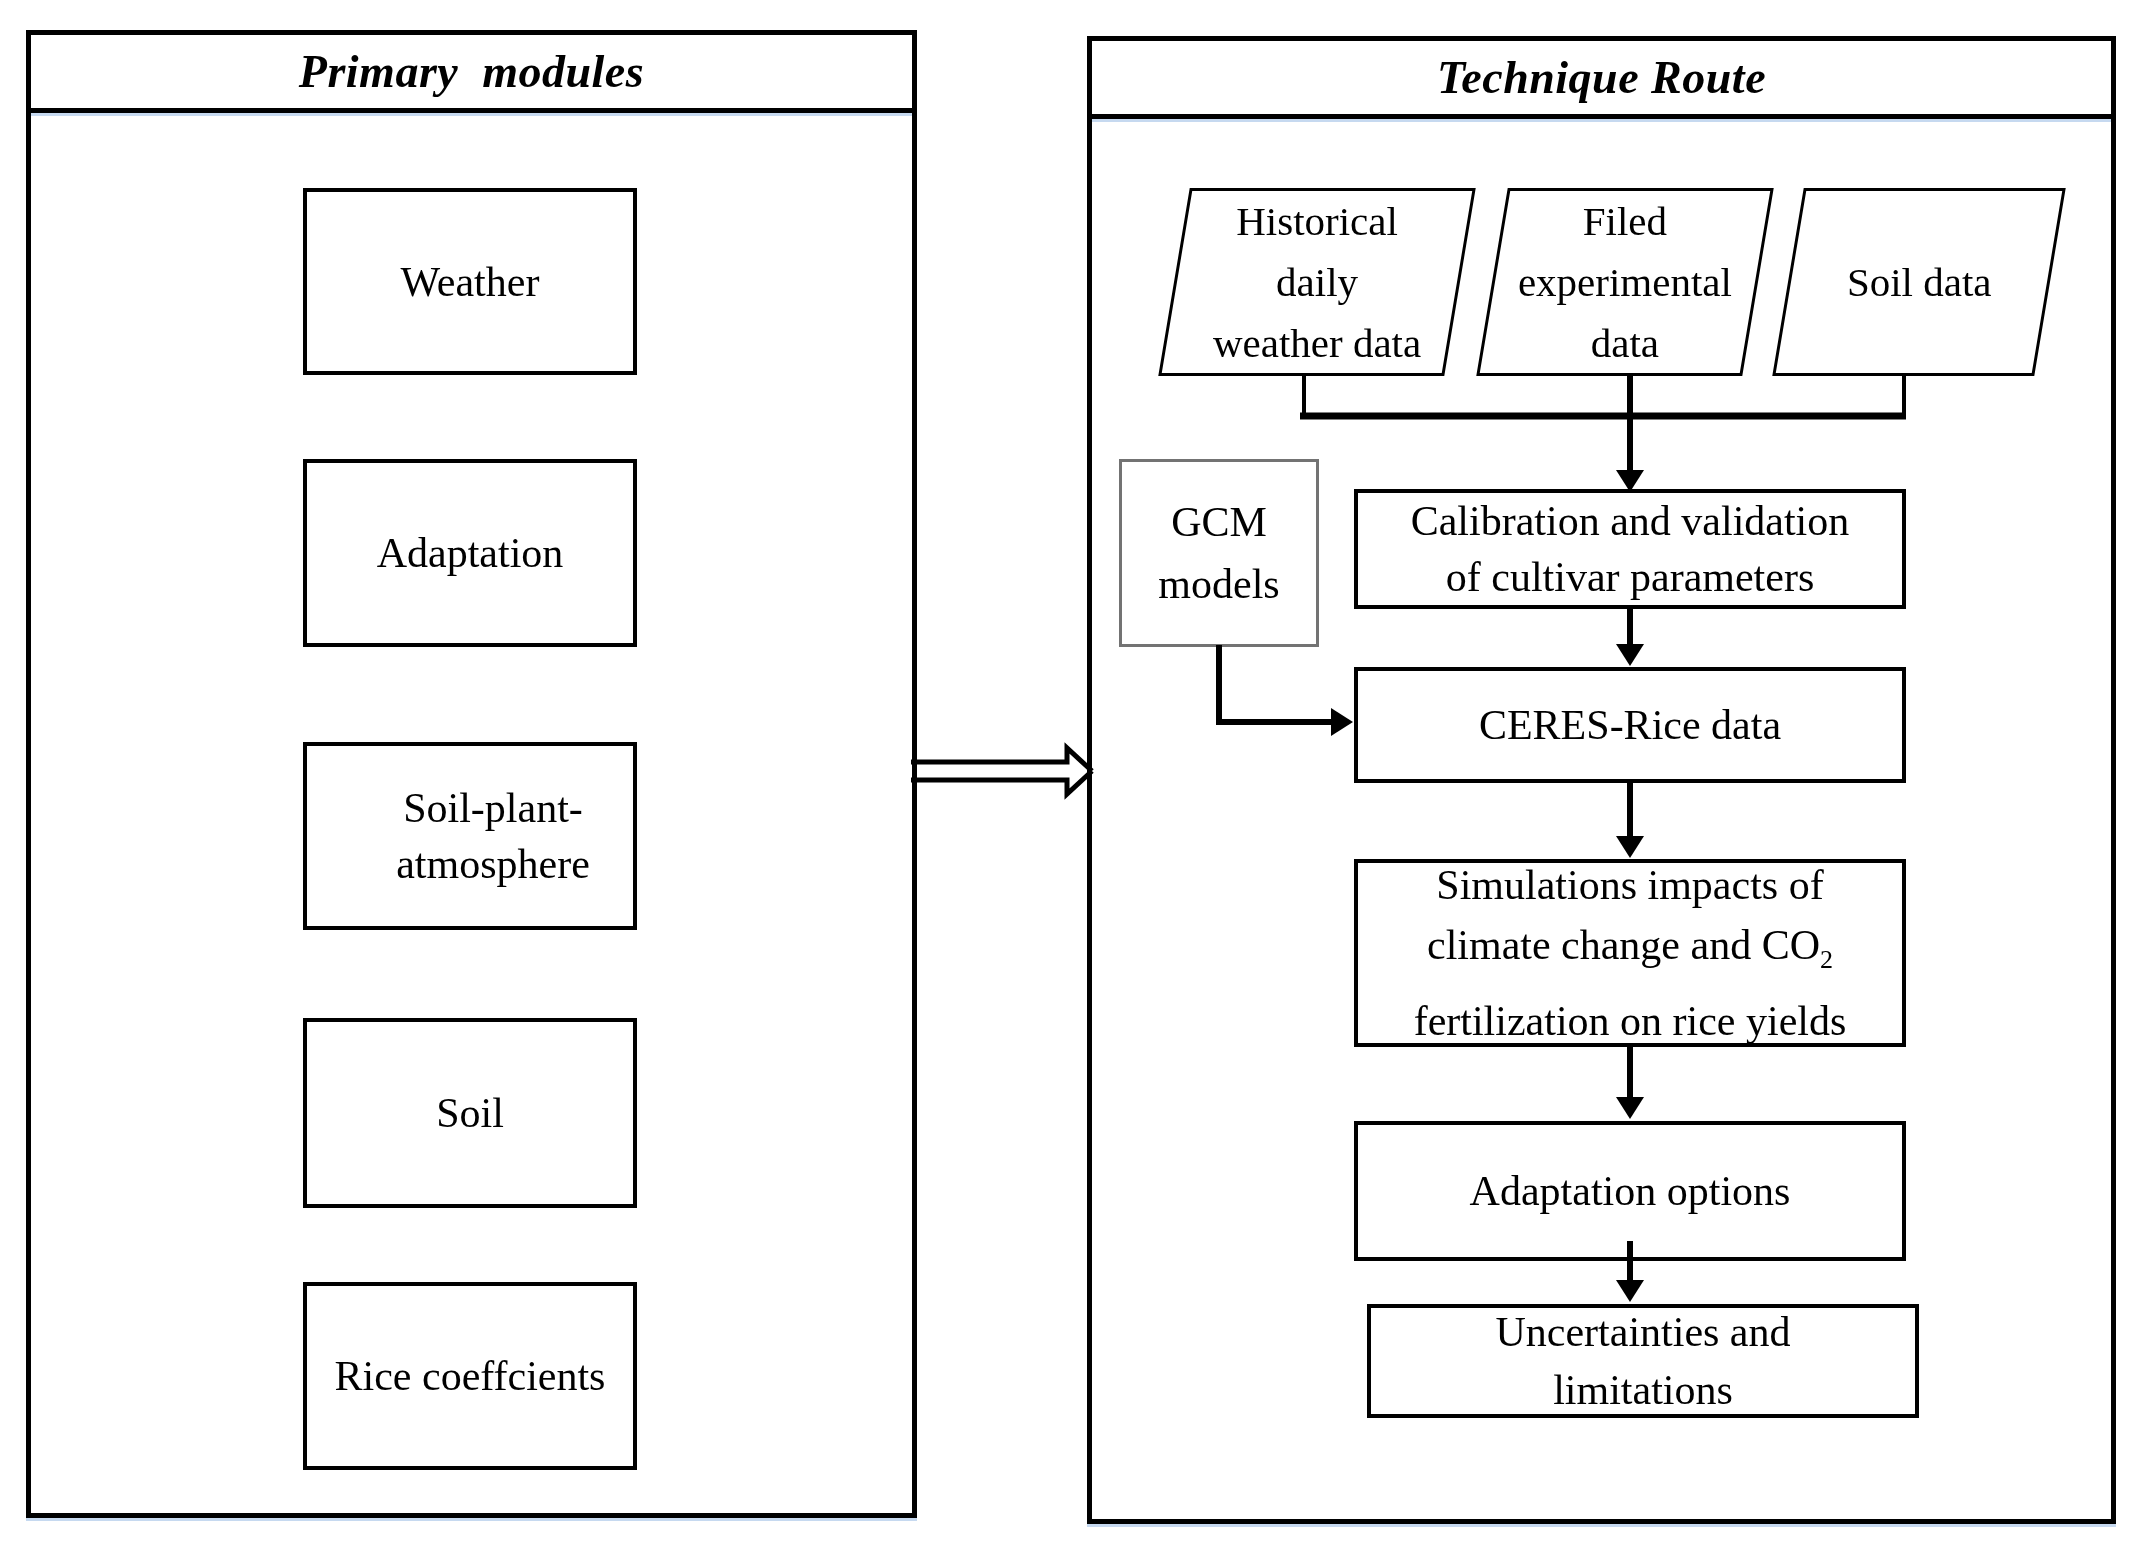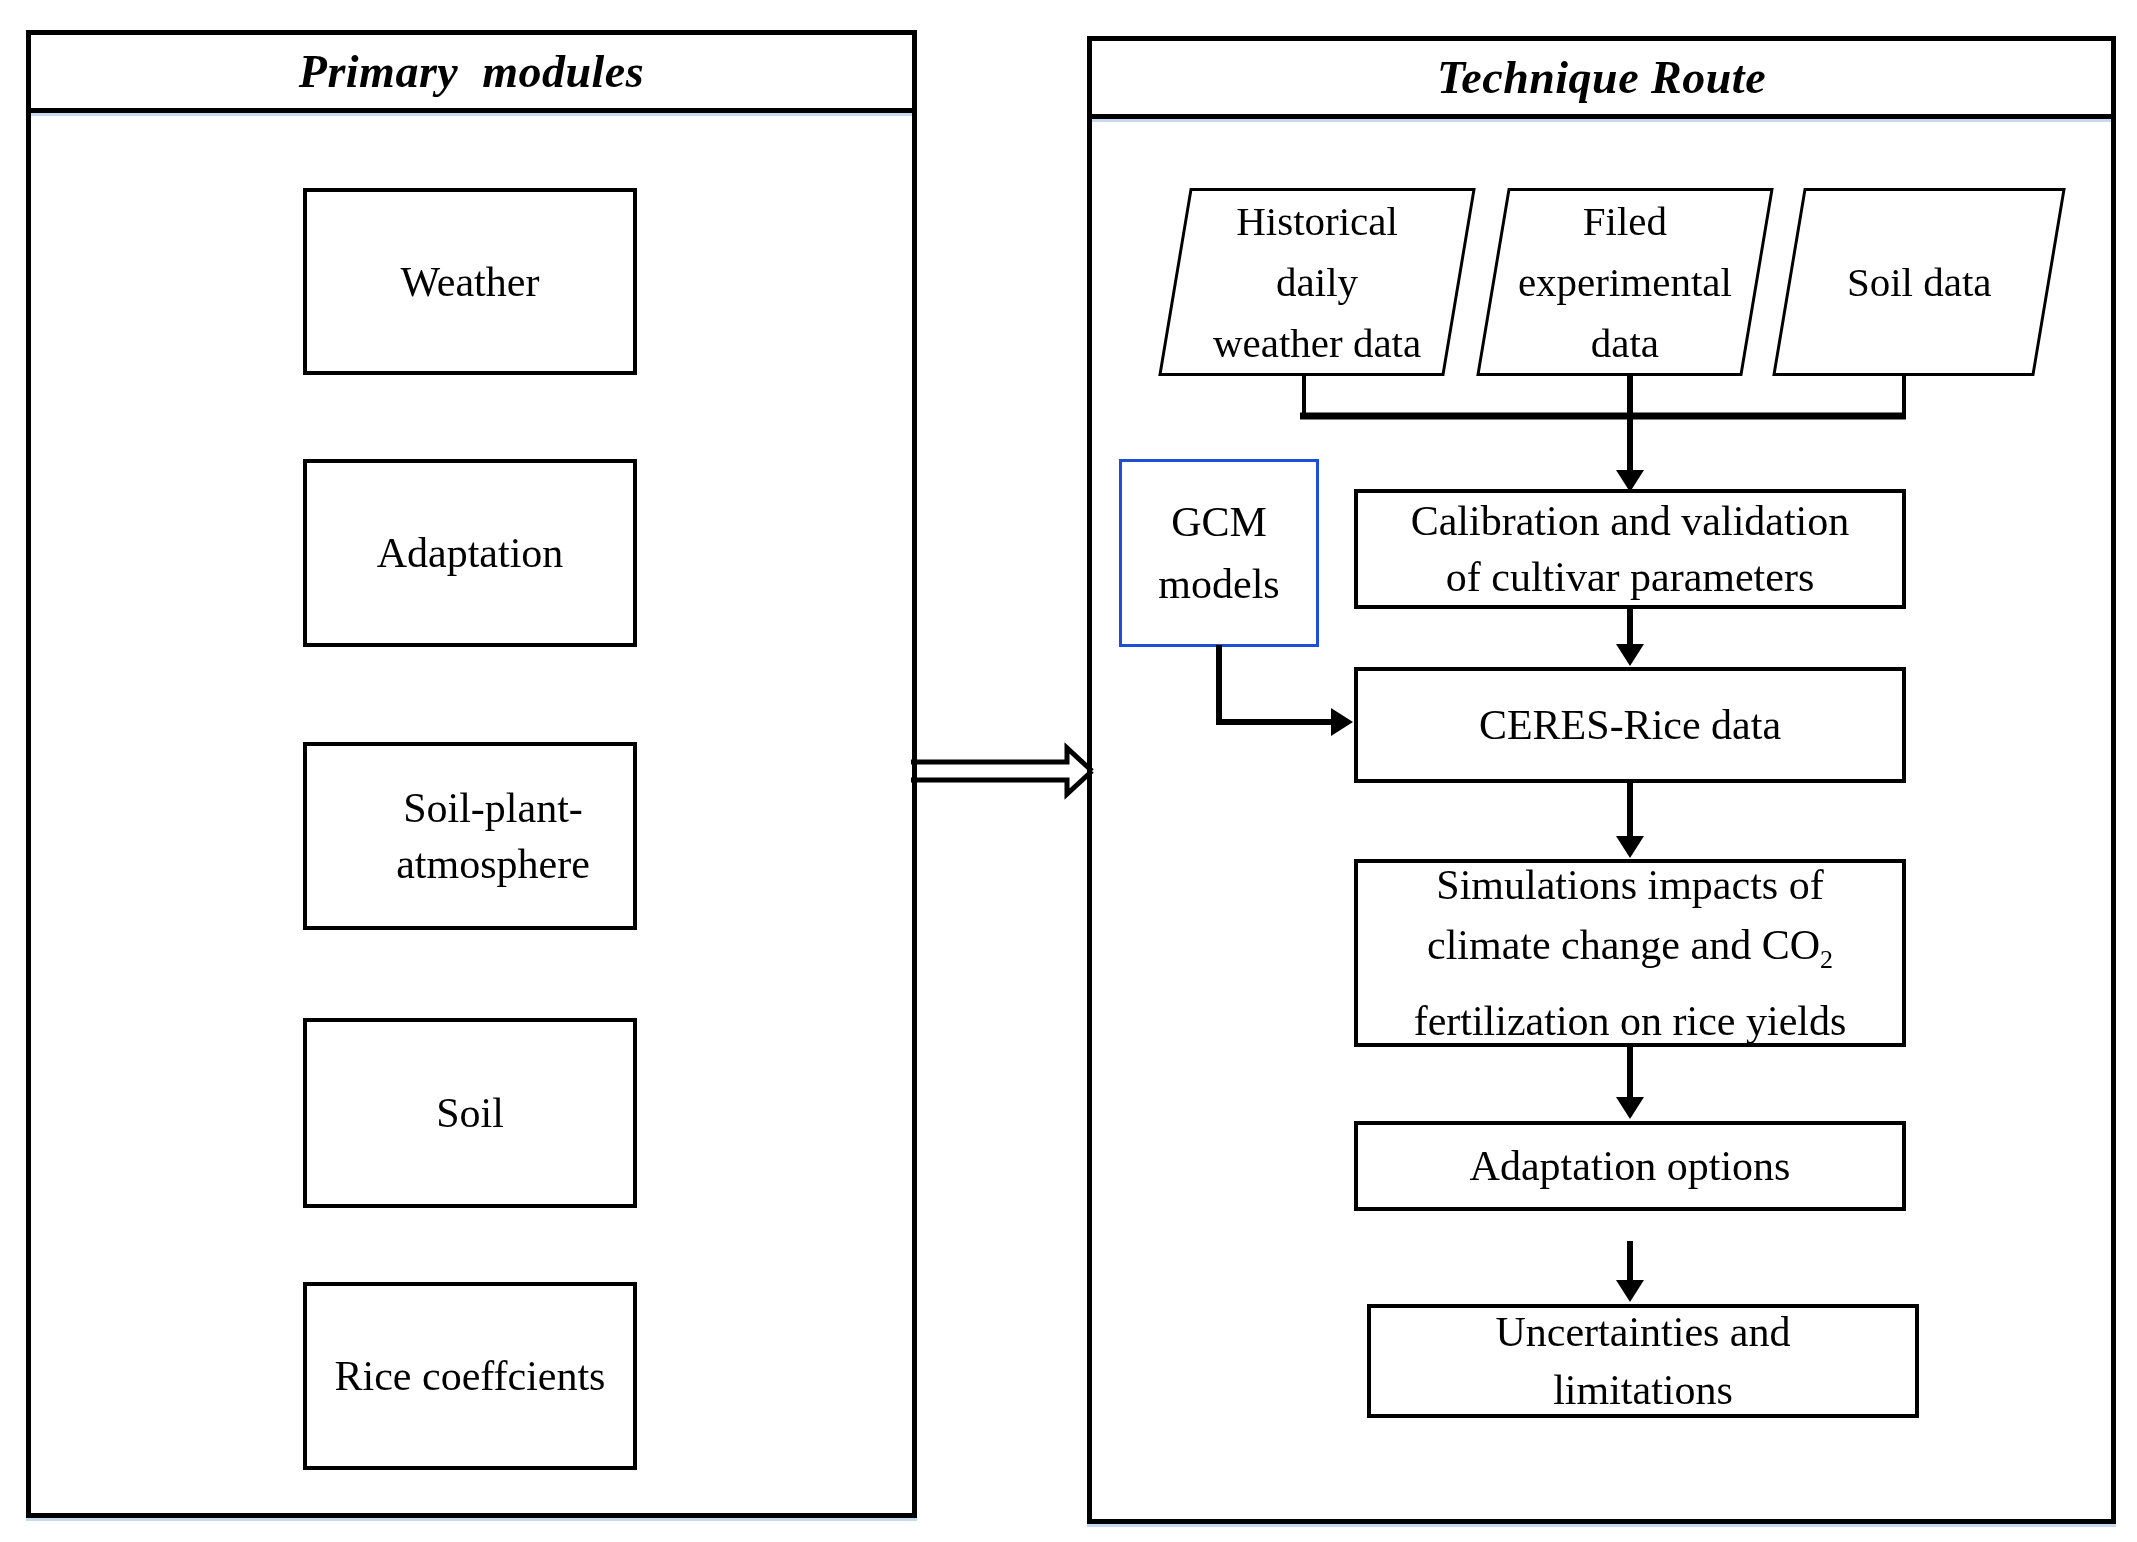--- a/index.html
+++ b/index.html
@@ -49,28 +49,28 @@
   .pgram{
     top:188px;height:188px;border:3px solid #000;
     transform:skewX(-9.5deg);
     font-size:41px;line-height:61px;
   }
   .pgram .lbl{transform:skewX(9.5deg);}
   .pgram-1{left:1174px;width:286px;}
   .pgram-2{left:1492px;width:266px;}
   .pgram-3{left:1788px;width:262px;}
   
-  .gcm{left:1119px;top:459px;width:200px;height:188px;border:3px solid #1d4ed8;
+  .gcm{left:1119px;top:459px;width:200px;height:188px;border:3px solid #737373;
        font-size:42px;line-height:62px;}
   
   .pbox{left:1354px;width:552px;border:4px solid #000;font-size:42px;line-height:56px;}
   .pbox-calibration{top:489px;height:120px;}
   .pbox-ceres{top:667px;height:116px;}
   .pbox-simulations{top:859px;height:188px;line-height:60px;}
-  .pbox-adaptation{top:1121px;height:90px;}
+  .pbox-adaptation{top:1121px;height:140px;}
   .pbox-uncertainties{top:1304px;height:114px;line-height:58px;margin-left:13px;}
   .pbox-simulations sub{font-size:0.62em;}
   
   .wires{position:absolute;left:0;top:0;width:2137px;height:1542px;pointer-events:none;}
 </style>
 </head>
 <body>
 
 <div class="canvas">
 

